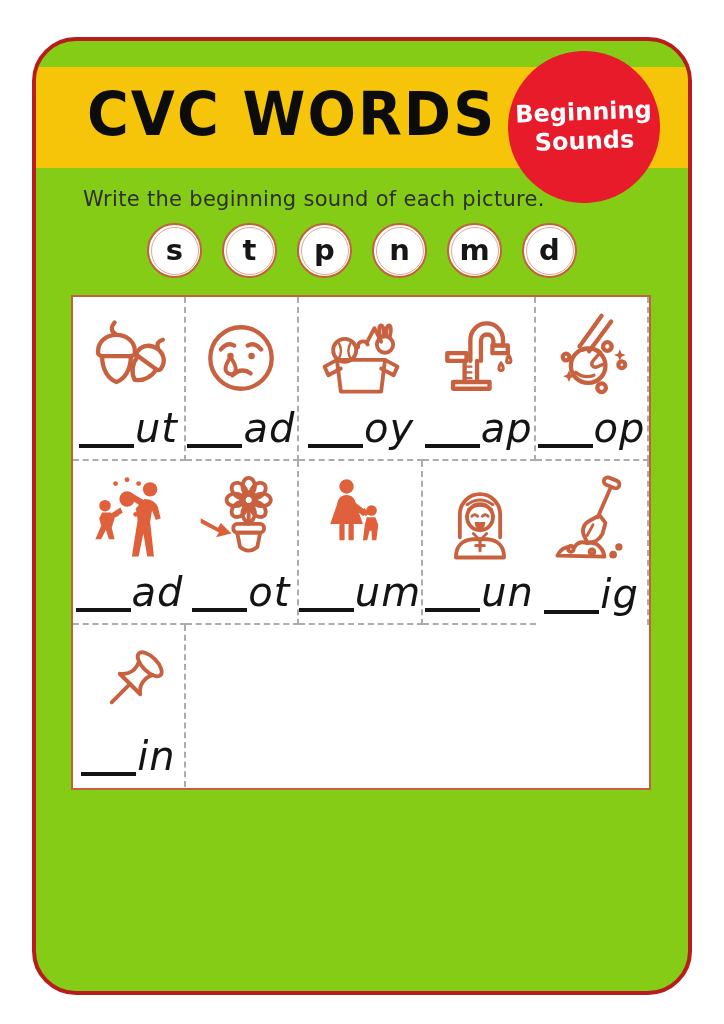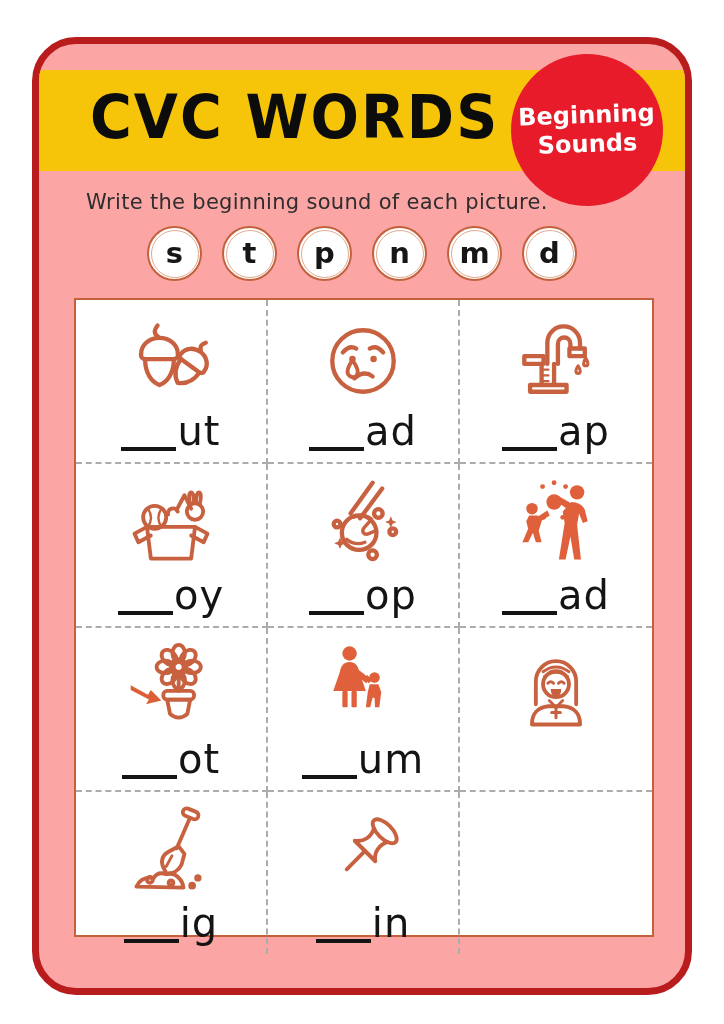--- a/index.html
+++ b/index.html
@@ -3,22 +3,22 @@
 <meta charset="utf-8">
 <style>
   html,body{margin:0;padding:0;}
   body{
     width:724px;height:1024px;position:relative;overflow:hidden;
     background:#ffffff;
     font-family:"DejaVu Sans","Liberation Sans",sans-serif;
   }
   .sheet{
     position:absolute;left:32px;top:37px;width:660px;height:958px;
-    box-sizing:border-box;border:7px solid #b91c1c;border-radius:44px;
-    background:#fca5a5;overflow:hidden;
+    box-sizing:border-box;border:4px solid #b91c1c;border-radius:44px;
+    background:#84cc16;overflow:hidden;
   }
   .band{
     position:absolute;left:0;right:0;top:26px;height:101px;
     background:#F6C50A;z-index:1;
   }
   .page-title{
     position:absolute;left:51px;top:40px;z-index:2;
     font-size:57px;font-weight:900;letter-spacing:2px;color:#0c0c0c;
     font-family:"DejaVu Sans",sans-serif;transform:scaleY(1.06);
     white-space:nowrap;
@@ -44,23 +44,23 @@
     border:2.5px solid #C4613D;border-radius:50%;background:#fff;
     display:flex;align-items:center;justify-content:center;
   }
   .letter-circle::before{
     content:"";position:absolute;inset:1.5px;border:1.6px solid #E3A98F;border-radius:50%;
   }
   .letter-circle span{
     font-size:29px;font-weight:700;color:#161616;line-height:1;
   }
   .grid{
-    position:absolute;left:35px;top:254px;width:580px;height:639px;
+    position:absolute;left:35px;top:254px;width:580px;height:495px;
     box-sizing:border-box;border:2.5px solid #C4613D;background:#fff;
-    display:grid;grid-template-columns:repeat(3,1fr);grid-template-rows:repeat(4,1fr);
+    display:grid;grid-template-columns:repeat(5,1fr);grid-template-rows:repeat(4,1fr);font-style:italic;
   }
   .cell{
     box-sizing:border-box;display:flex;flex-direction:column;
     align-items:center;justify-content:space-between;
     padding-top:13px;padding-bottom:9px;
   }
   .cell:not(:nth-child(3n)){border-right:2px dashed #ACACAC;}
   .cell:nth-child(-n+9){border-bottom:2px dashed #ACACAC;}
   .iconbox{width:104px;height:96px;flex:0 0 auto;}
   .iconbox svg{width:100%;height:100%;display:block;}
@@ -136,50 +136,50 @@
     <circle cx="39" cy="48" r="3.4" fill="currentColor"></circle>
     <circle cx="61" cy="48" r="3.4" fill="currentColor"></circle>
     <path d="M39 49c-5 8-7 13-3 16.5 4 3 8.5 1 8.5-4.5 0-4-2-7-5.5-12z" fill="#ffffff" stroke="currentColor" stroke-width="4"></path>
   </svg>
         </div>
         <div class="word"><span class="blank"></span><span>ad</span></div>
       </div>
       <div class="cell">
         <div class="iconbox">
           <svg class="outline-icon" viewBox="0 0 100 100">
+    <g fill="none" stroke="currentColor" stroke-width="4" stroke-linecap="round" stroke-linejoin="round">
+      <circle cx="33" cy="42" r="12"></circle>
+      <path d="M26 33c4 6 4 13 0 19M40 33c-4 6-4 13 0 19" stroke-width="2.5"></path>
+      <path d="M56 34l8-15 7 14"></path>
+      <circle cx="75" cy="36" r="8.5"></circle>
+      <path d="M70 28c-2-8-1-12 1-12s3 5 3 11M80 28c2-8 1-12-1-12s-3 5-3 11"></path>
+      <path d="M47 39c-1-6 7-9 10-3"></path>
+      <path d="M25 52h50l-4 33H29z"></path>
+      <path d="M25 52l-13 7 4 9 13-7M75 52l13 7-4 9-13-7"></path>
+    </g>
+  </svg>
+        </div>
+        <div class="word"><span class="blank"></span><span>oy</span></div>
+      </div>
+      <div class="cell">
+        <div class="iconbox">
+          <svg class="outline-icon" viewBox="0 0 100 100">
     <g fill="none" stroke="currentColor" stroke-width="4.5" stroke-linecap="round" stroke-linejoin="round">
       <path d="M23 75h38v7H23z"></path>
       <path d="M35 75V53M48 75V53"></path>
       <path d="M36 59h6M36 65h6M36 71h6" stroke-width="2.5"></path>
       <path d="M17 45h20v8H17z"></path>
       <path d="M41 53V31a17 17 0 0 1 34 0v6"></path>
       <path d="M52 53V32a6.5 6.5 0 0 1 13 0v5"></path>
       <path d="M64 37h16v8H64z"></path>
       <path d="M73 55c-3 4-3 8 0 8s3-4 0-8zM81 47c-3 4-3 8 0 8s3-4 0-8z" stroke-width="3.2"></path>
     </g>
   </svg>
         </div>
         <div class="word"><span class="blank"></span><span>ap</span></div>
-      </div>
-      <div class="cell">
-        <div class="iconbox">
-          <svg class="outline-icon" viewBox="0 0 100 100">
-    <g fill="none" stroke="currentColor" stroke-width="4" stroke-linecap="round" stroke-linejoin="round">
-      <circle cx="33" cy="42" r="12"></circle>
-      <path d="M26 33c4 6 4 13 0 19M40 33c-4 6-4 13 0 19" stroke-width="2.5"></path>
-      <path d="M56 34l8-15 7 14"></path>
-      <circle cx="75" cy="36" r="8.5"></circle>
-      <path d="M70 28c-2-8-1-12 1-12s3 5 3 11M80 28c2-8 1-12-1-12s-3 5-3 11"></path>
-      <path d="M47 39c-1-6 7-9 10-3"></path>
-      <path d="M25 52h50l-4 33H29z"></path>
-      <path d="M25 52l-13 7 4 9 13-7M75 52l13 7-4 9-13-7"></path>
-    </g>
-  </svg>
-        </div>
-        <div class="word"><span class="blank"></span><span>oy</span></div>
       </div>
       <div class="cell">
         <div class="iconbox">
           <svg class="outline-icon" viewBox="0 0 100 100">
     <g fill="none" stroke="currentColor" stroke-width="4.5" stroke-linecap="round" stroke-linejoin="round">
       <path d="M60 6L37 38"></path>
       <path d="M70 12L47 43"></path>
       <circle cx="46" cy="58" r="18"></circle>
       <path d="M40 42c7-3 14-2 19 2l-8 9c-3 4 0 8 5 6l7-3" stroke-width="3.5"></path>
       <path d="M33 65q9 7 19 3" stroke-width="3.5"></path>
@@ -277,20 +277,21 @@
       <path d="M41.5 44q3-3 6 0M52.5 44q3-3 6 0" stroke-width="3"></path>
       <path d="M25 86c0-11 7-17 17-18h16c10 1 17 7 17 18v1H25z"></path>
       <path d="M43 62l7 7 7-7" stroke-width="3"></path>
     </g>
     <path d="M44.5 50h11c0 5-2.5 8-5.5 8s-5.5-3-5.5-8z" fill="currentColor"></path>
     <g stroke="currentColor" stroke-width="3.2" stroke-linecap="round" fill="none">
       <path d="M50 70v10M45.5 74.5h9"></path>
     </g>
   </svg>
         </div>
+        <div class="word"><span class="blank"></span><span>un</span></div>
       </div>
       <div class="cell">
         <div class="iconbox">
           <svg class="outline-icon" viewBox="0 0 100 100">
     <g fill="none" stroke="currentColor" stroke-width="4" stroke-linecap="round" stroke-linejoin="round">
       <rect x="62" y="5" width="17" height="8" rx="4" transform="rotate(22 70 9)"></rect>
       <path d="M69 15L56 45"></path>
       <path d="M58 43l-11 6c-6 3-8 10-5 16l3 6c7 1 13-3 16-9l3-11z"></path>
       <path d="M51 53l-6 11" stroke-width="3"></path>
       <path d="M14 85q5-11 18-9 4-7 13-4 9-2 14 5 3 3 4 9z"></path>

